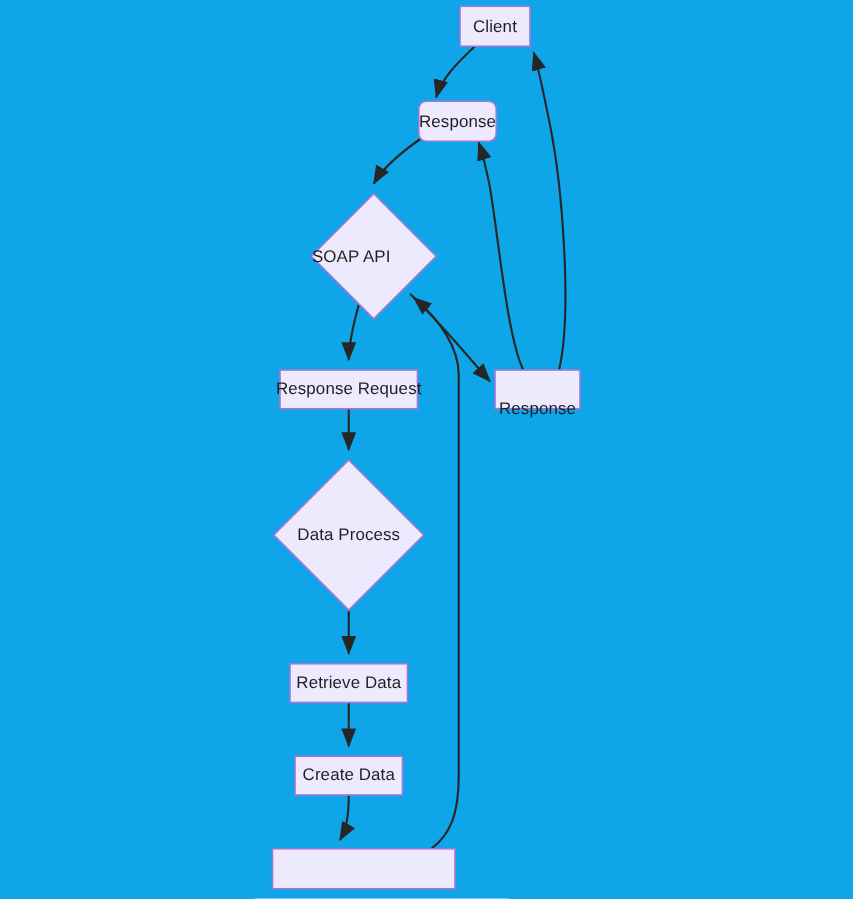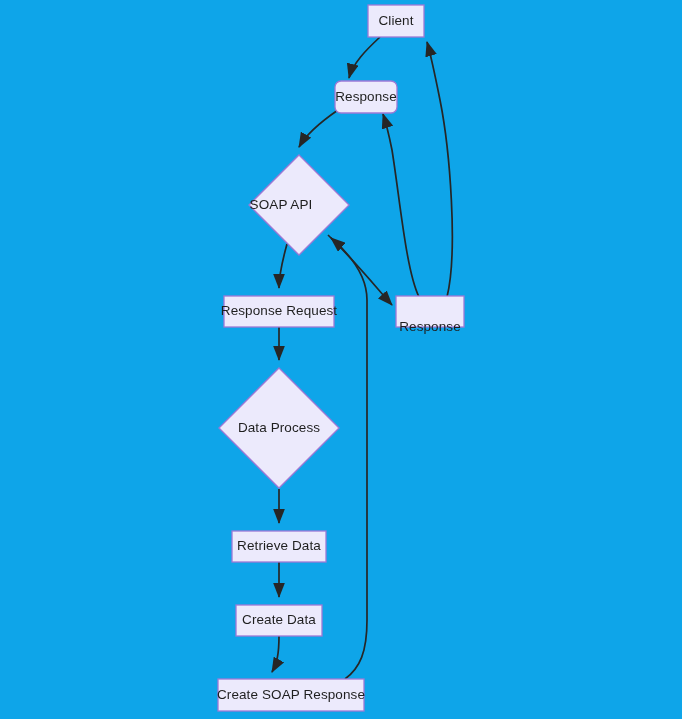--- a/index.html
+++ b/index.html
@@ -117,15 +117,14 @@
   <div class="node-label" style="left:279px; top:311px;">Response Request</div>
 
   <div class="node-label" style="left:430px; top:311px;margin-top:16px;">Response</div>
 
   <div class="node-label" style="left:279px; top:428px;">Data Process</div>
 
   <div class="node-label" style="left:279px; top:546px;">Retrieve Data</div>
 
   <div class="node-label" style="left:279px; top:620px;">Create Data</div>
 
-  <div class="node-label" style="left:291px; top:695px;">Create SOAP Response</div>
 
 </div>
 
 </body></html>

